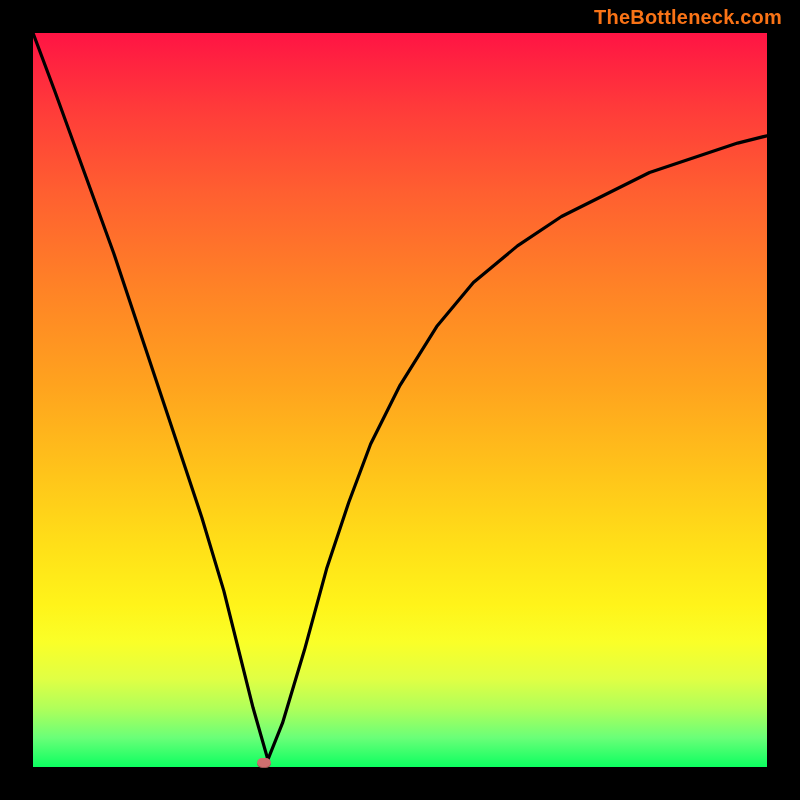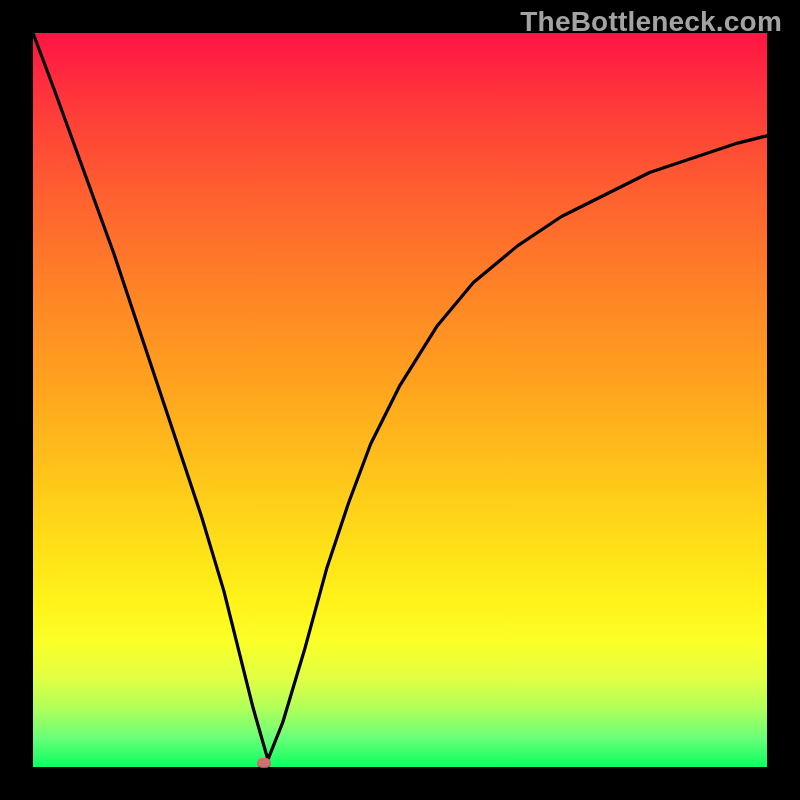--- a/index.html
+++ b/index.html
@@ -30,23 +30,23 @@
       #b0ff5a 92%,
       #6aff78 96%,
       #0cff60 100%
     );
   }
   .watermark {
     position: absolute;
     top: 6px;
     right: 18px;
     font-family: Arial, Helvetica, sans-serif;
-    font-size: 28px;
+    font-size: 20px;
     font-weight: 600;
-    color: #a3a3a3;
+    color: #f97316;
     letter-spacing: 0.2px;
   }
   svg.curve {
     position: absolute;
     left: 0; top: 0;
     width: 734px; height: 734px;
     pointer-events: none;
   }
   .marker {
     position: absolute;

